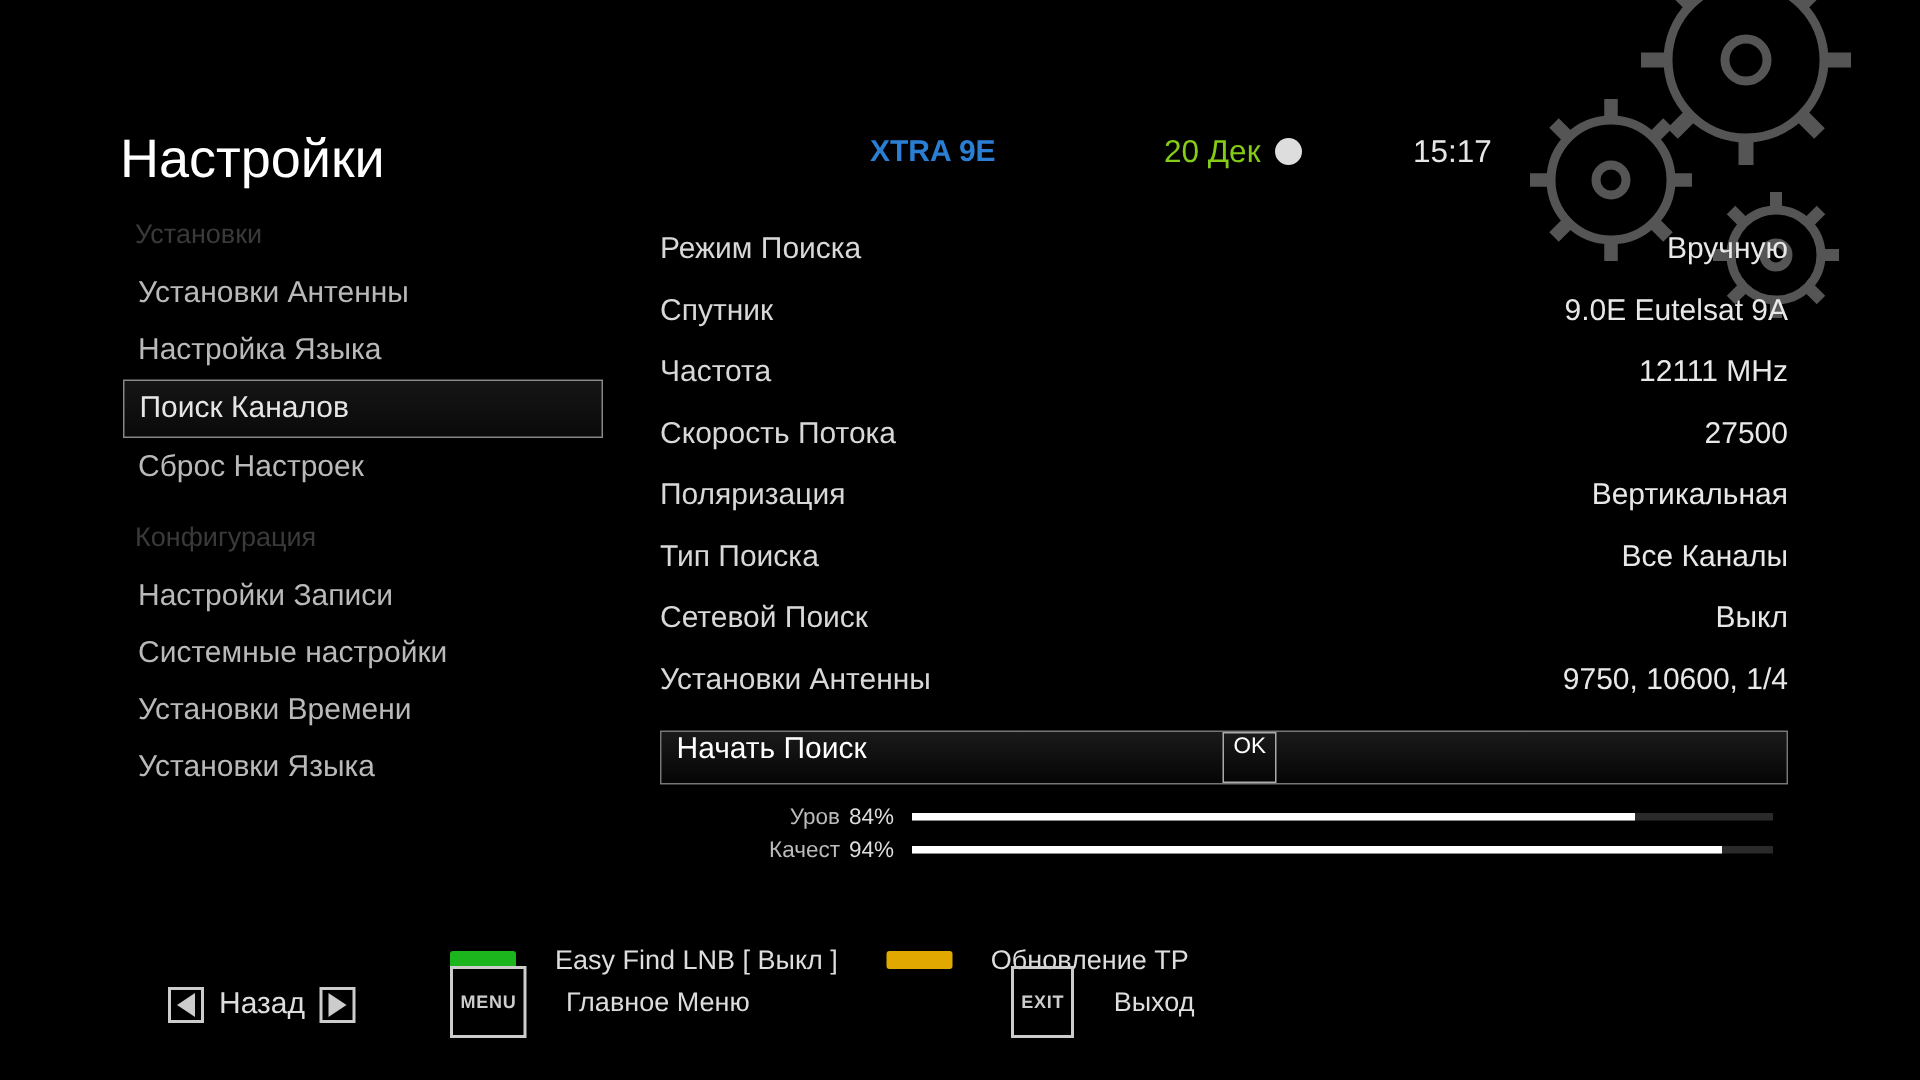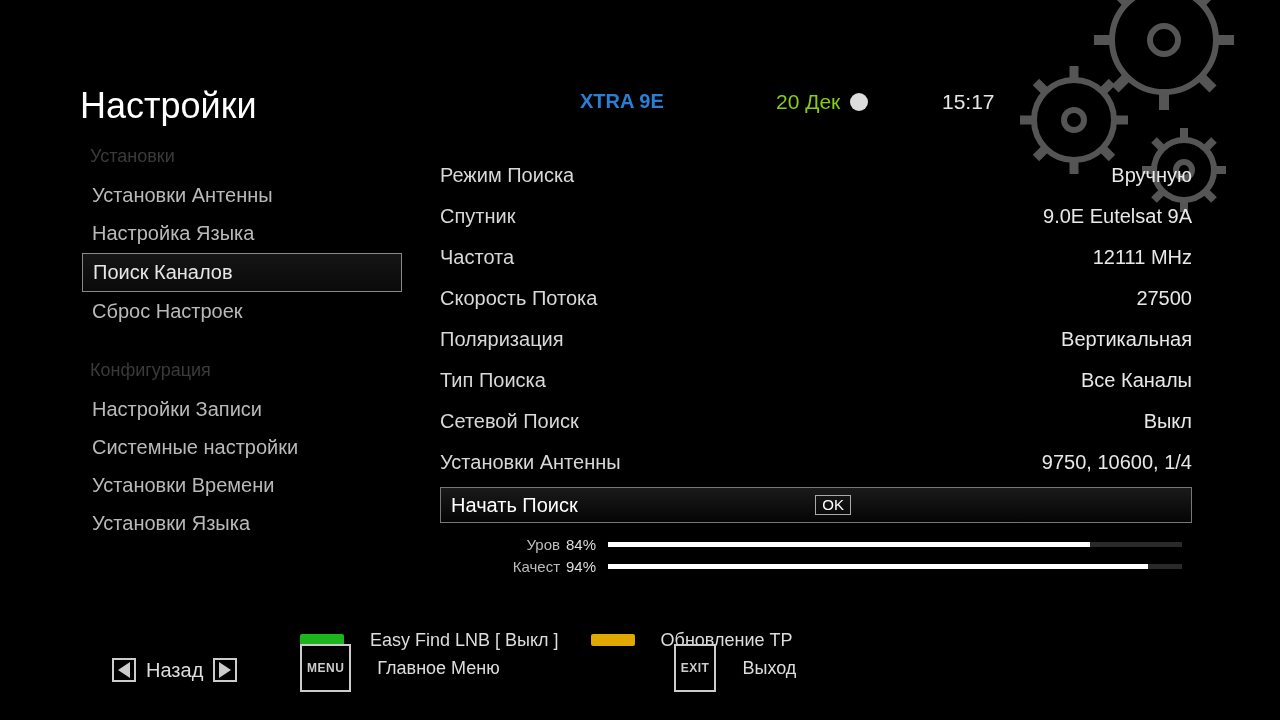--- a/index.html
+++ b/index.html
@@ -7,39 +7,39 @@
 .title{position:absolute;left:80px;top:85px;color:#fff;font-size:36px;font-weight:400}
 .hdr-source{position:absolute;left:580px;top:90px;color:#2a7fd4;font-size:20px;font-weight:600}
 .hdr-date{position:absolute;left:776px;top:90px;color:#84cc16;font-size:21px}
 .hdr-clock{display:inline-block;width:18px;height:18px;border-radius:50%;background:#ddd;margin-left:4px;vertical-align:-2px}
 .hdr-time{position:absolute;left:942px;top:90px;color:#e6e6e6;font-size:21px}
 .sidebar{position:absolute;left:82px;top:140px;width:320px}
 .sb-grp{color:#3a3a3a;font-size:18px;margin:6px 0 10px 8px}
 .sb-item{color:#b9b9b9;font-size:20px;padding:7px 10px;margin:1px 0}
 .sb-item.selected{border:1px solid #888;color:#e6e6e6;background:linear-gradient(#151515,#0a0a0a)}
 .panel{position:absolute;left:440px;top:155px;width:752px}
-.row{display:flex;justify-content:space-between;align-items:center;height:41px;font-size:20px}
+.row{display:flex;justify-content:space-between;height:41px;font-size:20px}
 .row .lbl{color:#d8d8d8}
 .row .val{color:#e8e8e8}
 .row.action{border:1px solid #777;height:36px;margin-top:4px;padding:0 10px;background:linear-gradient(#1a1a1a,#050505);box-sizing:border-box}
 .row.action .lbl{color:#fff;font-size:20px}
 .ok-badge{color:#fff;font-size:15px;border:1px solid #aaa;padding:0 6px;margin-right:330px;line-height:18px}
 .signals{margin-top:10px}
 .sig{display:flex;align-items:center;height:22px;font-size:15px}
 .sig .sl{width:120px;text-align:right;padding-right:6px;color:#bbb}
 .sig .sp{width:42px;color:#ddd}
 .bar{flex:1;height:5px;background:#2a2a2a;position:relative;margin-right:10px}
 .bar .fill{position:absolute;left:0;top:0;bottom:0;background:#fff}
 .footer{position:absolute;left:300px;bottom:38px;width:900px;color:#ddd;font-size:18px}
 .footline{display:flex;align-items:center;gap:26px;height:28px}
 .chip{display:inline-block;width:44px;height:12px;border-radius:2px}
 .chip.green{background:#1db51d}
 .chip.yellow{background:#e0a800}
 .kbox{display:inline-block;border:2px solid #ccc;color:#ccc;font-size:12px;font-weight:700;padding:15px 5px;letter-spacing:.5px}
-.nav-back{position:absolute;left:112px;bottom:38px;color:#ddd;font-size:20px;display:flex;align-items:center;gap:10px}
+.nav-back{position:absolute;left:112px;bottom:38px;color:#ddd;font-size:20px;display:flex;gap:10px}
 .tri{display:inline-block;width:0;height:0;border-top:8px solid transparent;border-bottom:8px solid transparent}
 .tri.l{border-right:12px solid #ccc}
 .tri.r{border-left:12px solid #ccc}
 .tri-box{border:2px solid #ccc;padding:2px 4px;display:inline-flex}
 .gears{position:absolute;right:-30px;top:-20px;width:300px;height:260px;pointer-events:none}
 .gear{position:absolute;stroke:#555;fill:none;stroke-width:6}
 </style>
 </head>
 <body>
 
@@ -99,21 +99,21 @@
     <span class="hdr-clock"></span>
   </div>
   <div class="hdr-time">15:17</div>
 
   <div class="sidebar" id="sidebar">
       <div class="sb-grp">Установки</div>
       <div class="sb-item">Установки Антенны</div>
       <div class="sb-item">Настройка Языка</div>
       <div class="sb-item selected">Поиск Каналов</div>
       <div class="sb-item">Сброс Настроек</div>
-      <div class="sb-grp" style="margin-top: 30px;">Конфигурация</div>
+      <div class="sb-grp" style="margin-top: 18px;">Конфигурация</div>
       <div class="sb-item">Настройки Записи</div>
       <div class="sb-item">Системные настройки</div>
       <div class="sb-item">Установки Времени</div>
       <div class="sb-item">Установки Языка</div>
     </div>
 
   <div class="panel" id="panel">
     <div id="panel-rows">
         <div class="row">
           <span class="lbl">Режим Поиска</span>

